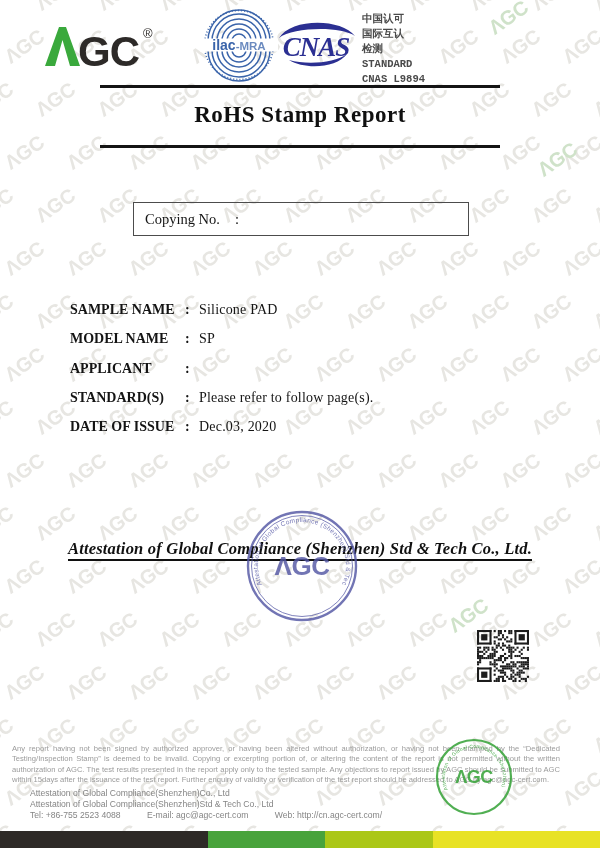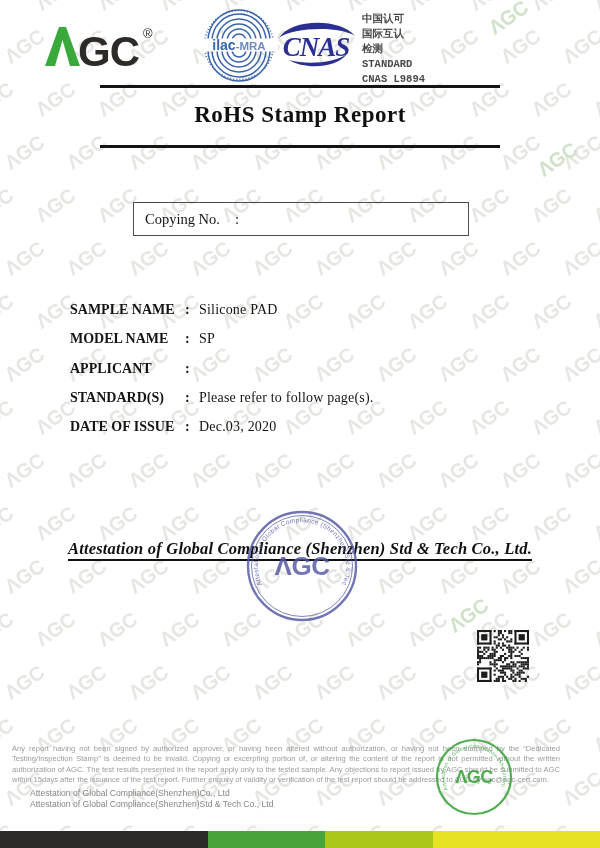--- a/index.html
+++ b/index.html
@@ -579,20 +579,25 @@
     <circle cx="40" cy="40" r="37" fill="none" stroke="#3aa43c" stroke-width="2.2"></circle>
     <text font-family="Liberation Sans, DejaVu Sans, sans-serif" font-size="5" fill="#3aa43c" letter-spacing="0.3">
       <textPath href="#greenRing">Attestation of Global Compliance (Shenzhen) Co.,Ltd</textPath>
     </text>
     <text x="40" y="46" text-anchor="middle" font-family="Liberation Sans, DejaVu Sans, sans-serif" font-weight="700" font-size="18" fill="#3aa43c" letter-spacing="-0.5">ΛGC</text>
   </svg>
 
   <div class="disclaimer">Any report having not been signed by authorized approver, or having been altered without authorization, or having not been stamped by the “Dedicated Testing/Inspection Stamp”  is deemed to be invalid. Copying or excerpting portion of, or altering the content of the report is not permitted without the written authorization of AGC. The test results presented in the report apply only to the tested sample. Any objections to report issued by AGC should be submitted to AGC within 15days after the issuance of the test report. Further enquiry of validity or verification of the test report should be addressed to AGC by agc@agc-cert.com.</div>
   <div class="co-line" style="top:788px;">Attestation of Global Compliance(Shenzhen)Co., Ltd</div>
   <div class="co-line" style="top:799px;">Attestation of Global Compliance(Shenzhen)Std &amp; Tech Co., Ltd</div>
+  <div class="contact">
+    <span>Tel: +86-755 2523 4088</span>
+    <span>E-mail: agc@agc-cert.com</span>
+    <span>Web: http://cn.agc-cert.com/</span>
+  </div>
 
   <div class="color-bar">
     <div style="width: 208px; background: rgb(46, 42, 39);"></div>
     <div style="width: 117px; background: rgb(72, 163, 59);"></div>
     <div style="width: 108px; background: rgb(171, 199, 23);"></div>
     <div style="width: 167px; background: rgb(232, 226, 37);"></div>
   </div>
 
 </div>
 

